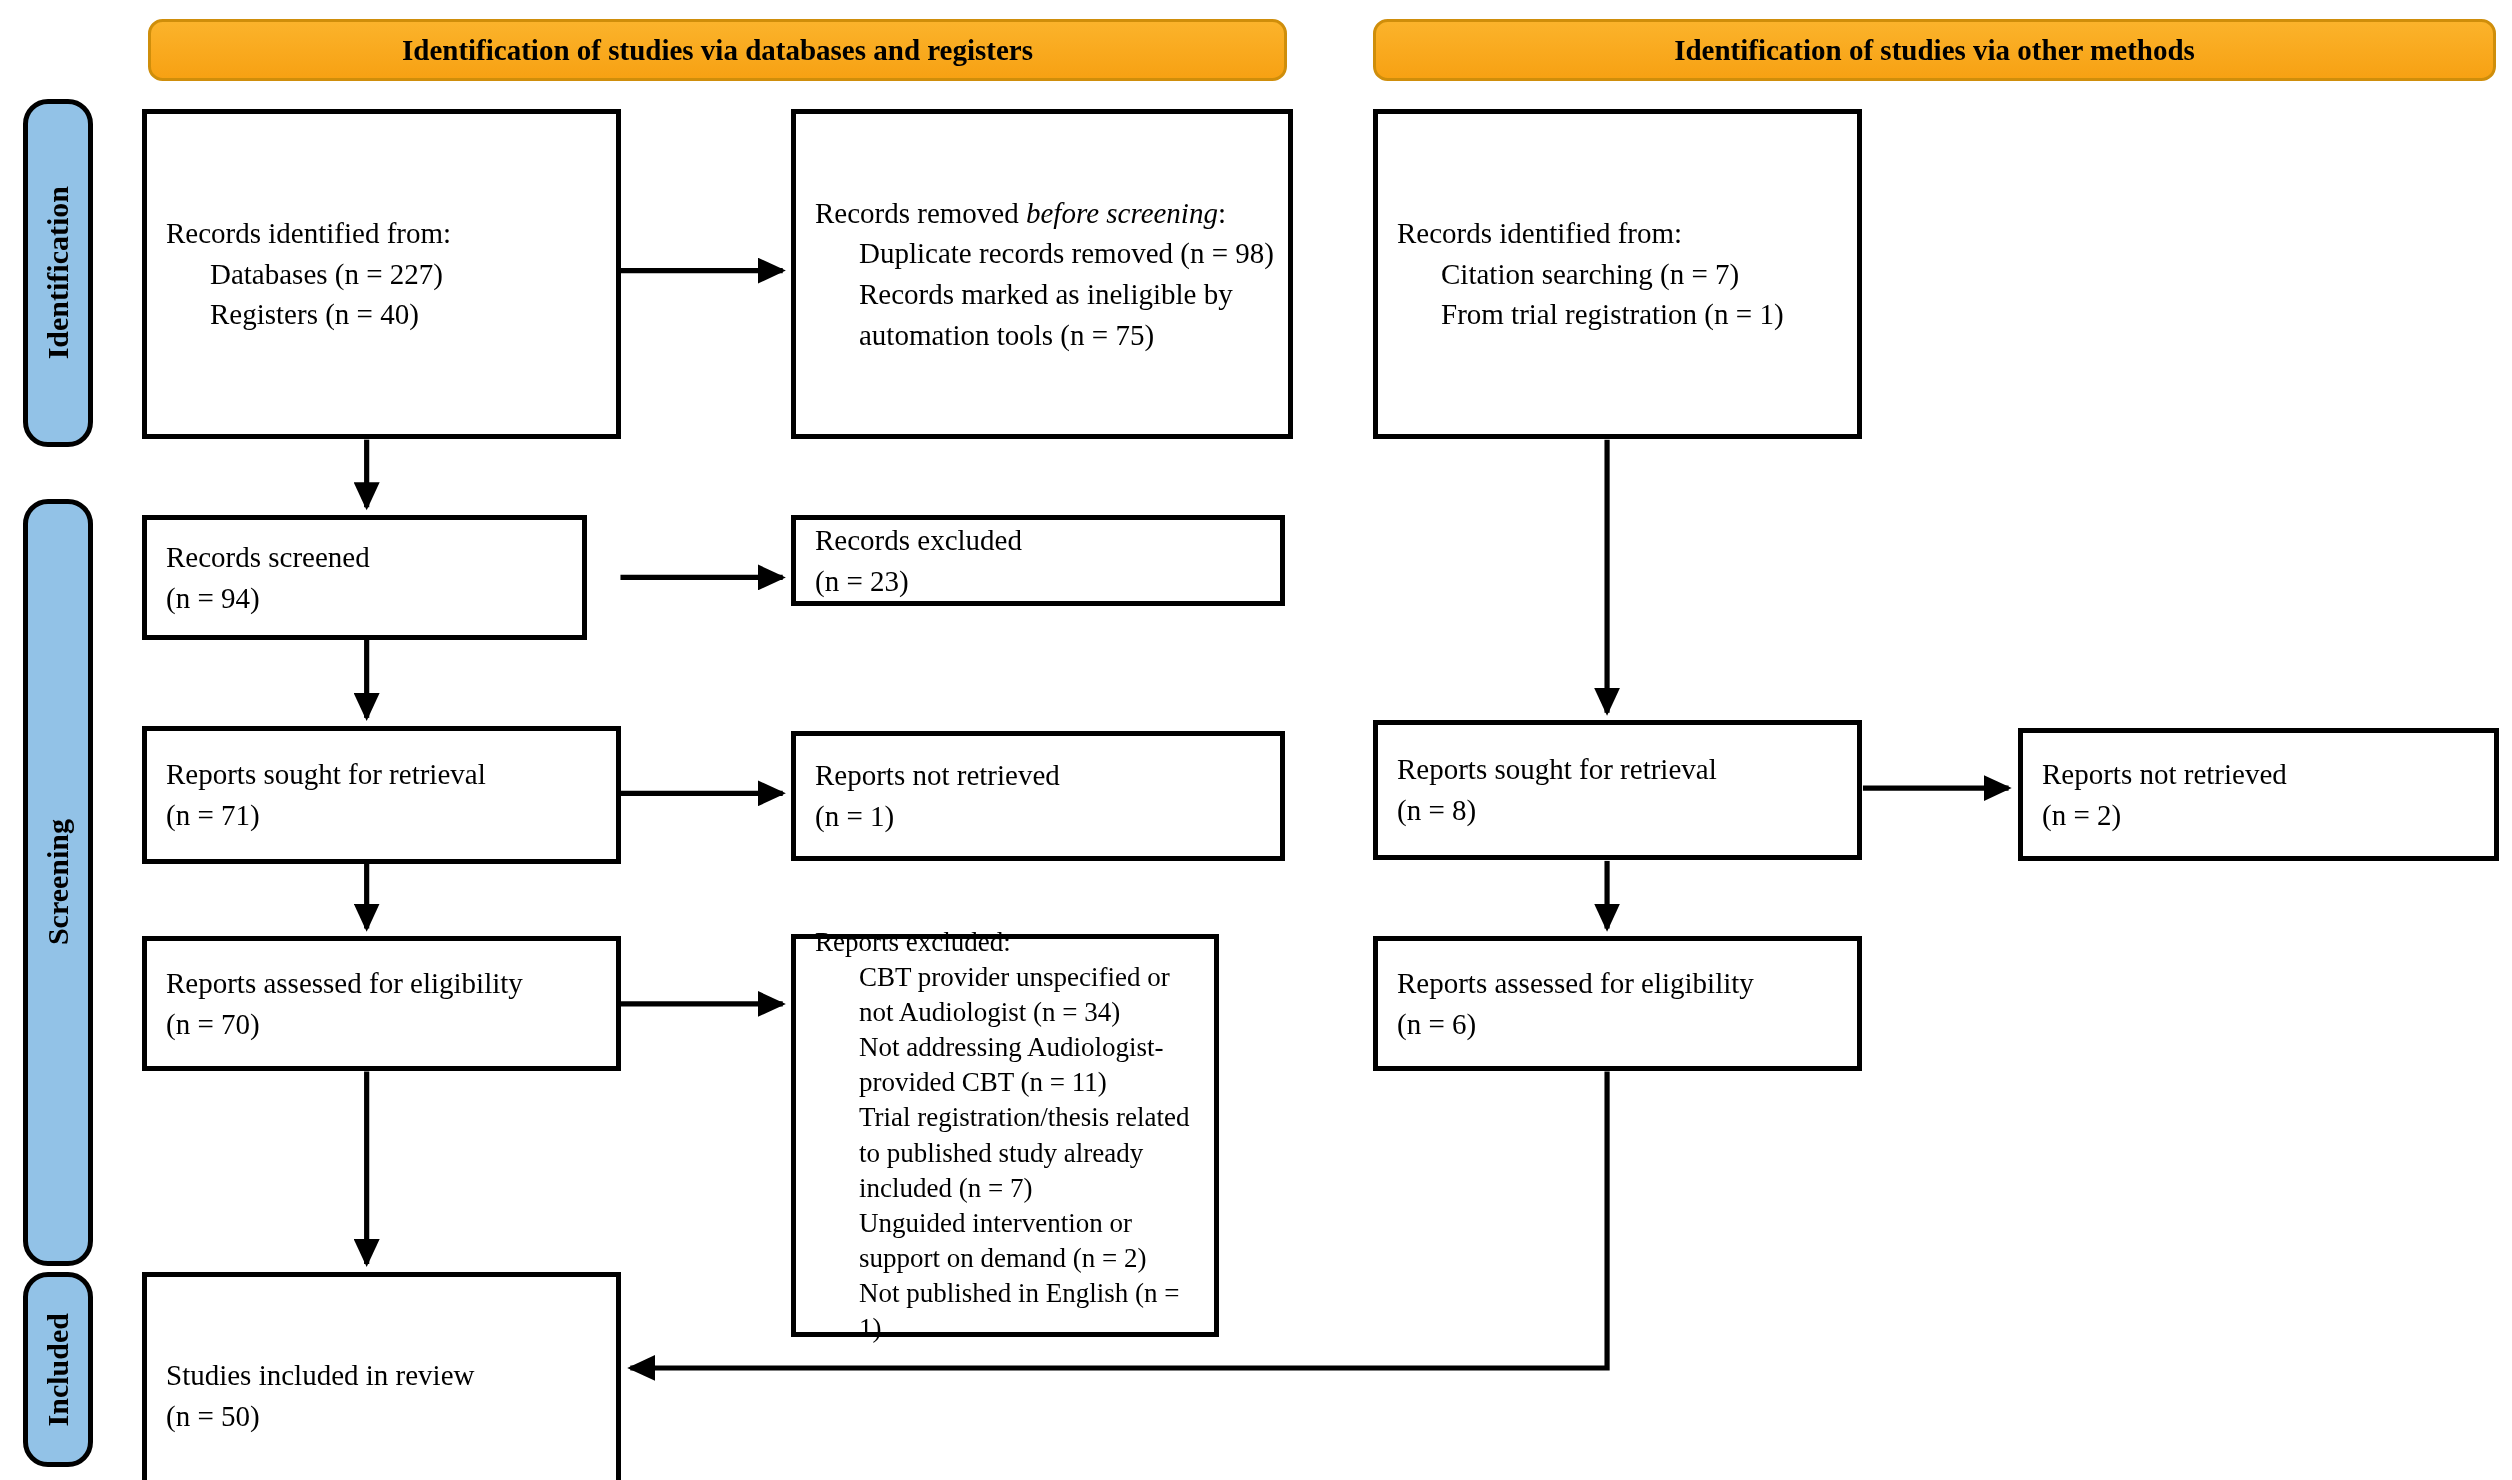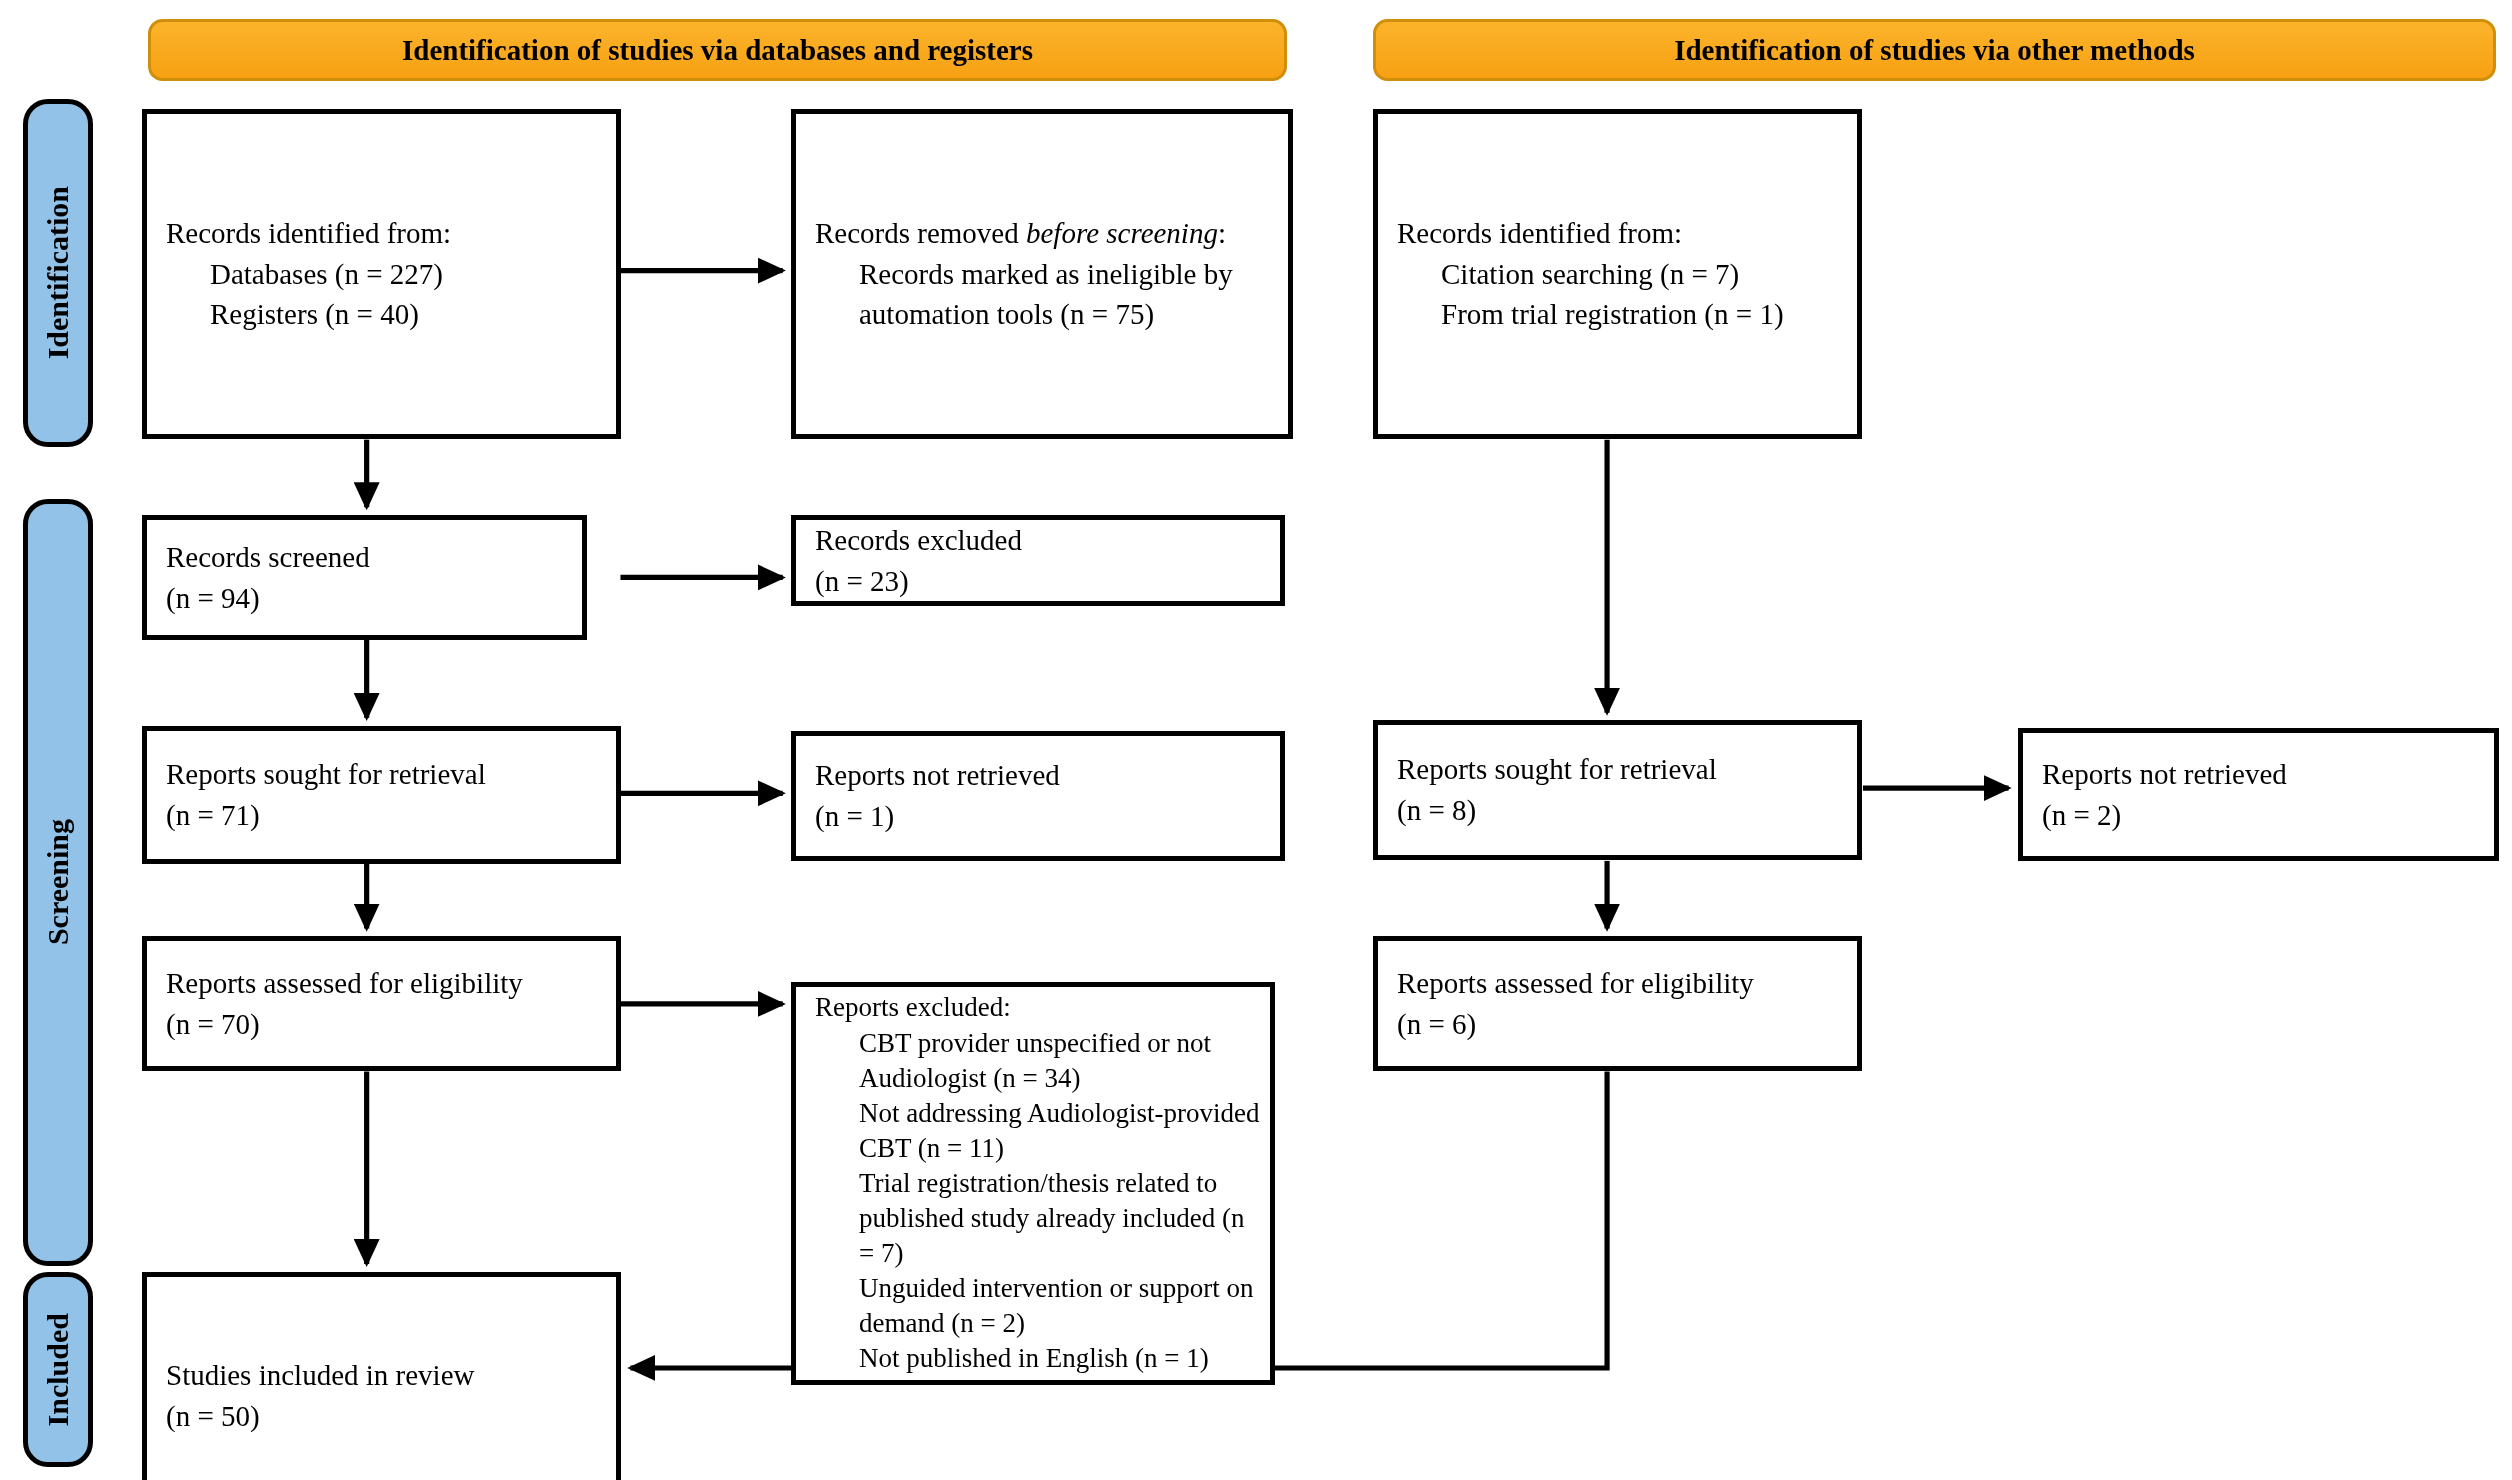--- a/index.html
+++ b/index.html
@@ -114,20 +114,21 @@
   <div class="box" style="left:142px; top:109px; width:479px; height:330px;">
     <div>Records identified from:</div>
     <div class="item">Databases (n = 227)</div>
     <div class="item">Registers (n = 40)</div>
   </div>
 
   <div class="box" style="left:791px; top:109px; width:502px; height:330px;">
     <div>
       <span>Records removed </span><i>before screening</i><span>:</span>
     </div>
+    <div class="item">Duplicate records removed (n = 98)</div>
     <div class="item">Records marked as ineligible by automation tools (n = 75)</div>
   </div>
 
   <div class="box" style="left:1373px; top:109px; width:489px; height:330px;">
     <div>Records identified from:</div>
     <div class="item">Citation searching (n = 7)</div>
     <div class="item">From trial registration (n = 1)</div>
   </div>
 
   <div class="box" style="left:142px; top:515px; width:445px; height:125px;">
@@ -153,21 +154,21 @@
   </div>
   <div class="box" style="left:2018px; top:728px; width:481px; height:133px;">
     <div>Reports not retrieved</div>
     <div>(n = 2)</div>
   </div>
 
   <div class="box" style="left:142px; top:936px; width:479px; height:135px;">
     <div>Reports assessed for eligibility</div>
     <div>(n = 70)</div>
   </div>
-  <div class="box small-text" style="left:791px; top:982px; width:484px; height:403px;">
+  <div class="box small-text" style="left:791px; top:934px; width:428px; height:403px;">
     <div>Reports excluded:</div>
     <div class="item">CBT provider unspecified or not Audiologist (n = 34)</div>
     <div class="item">Not addressing Audiologist-provided CBT (n = 11)</div>
     <div class="item">Trial registration/thesis related to published study already included (n = 7)</div>
     <div class="item">Unguided intervention or support on demand (n = 2)</div>
     <div class="item">Not published in English (n = 1)</div>
   </div>
   <div class="box" style="left:1373px; top:936px; width:489px; height:135px;">
     <div>Reports assessed for eligibility</div>
     <div>(n = 6)</div>

